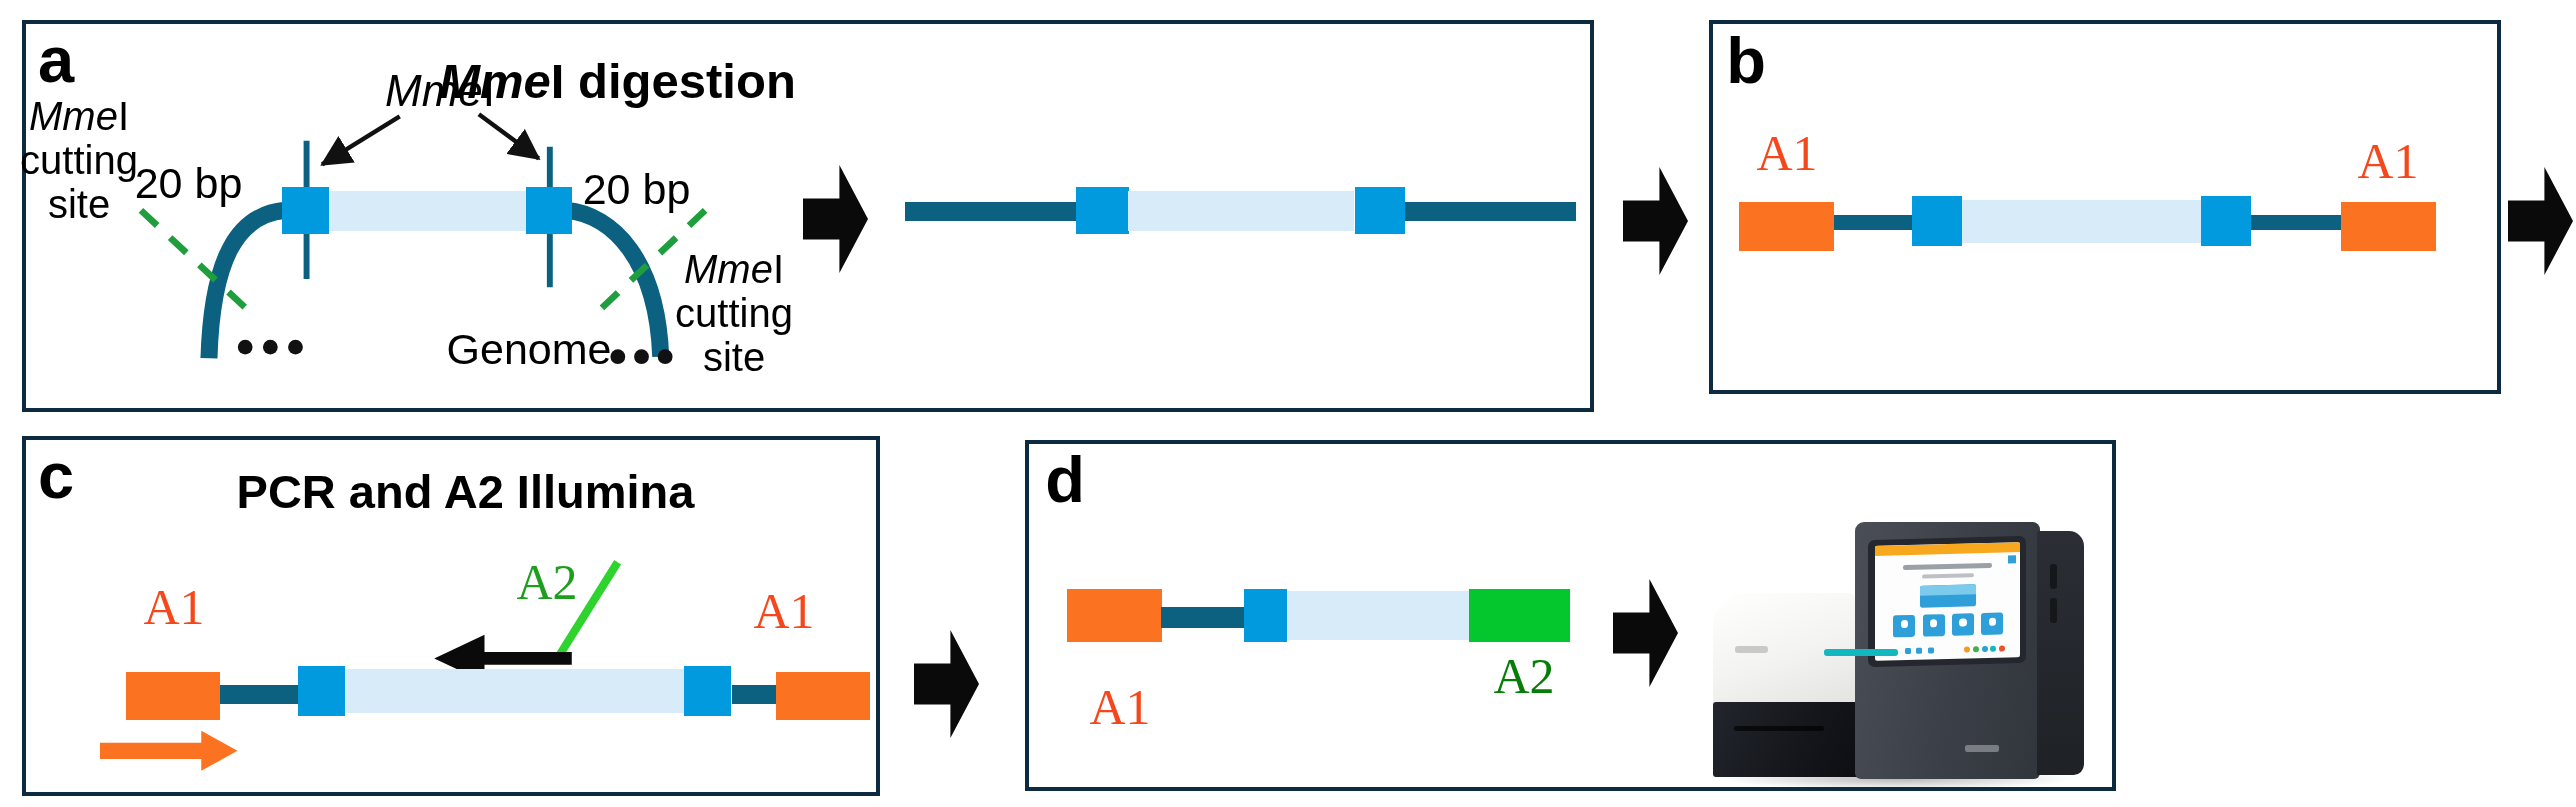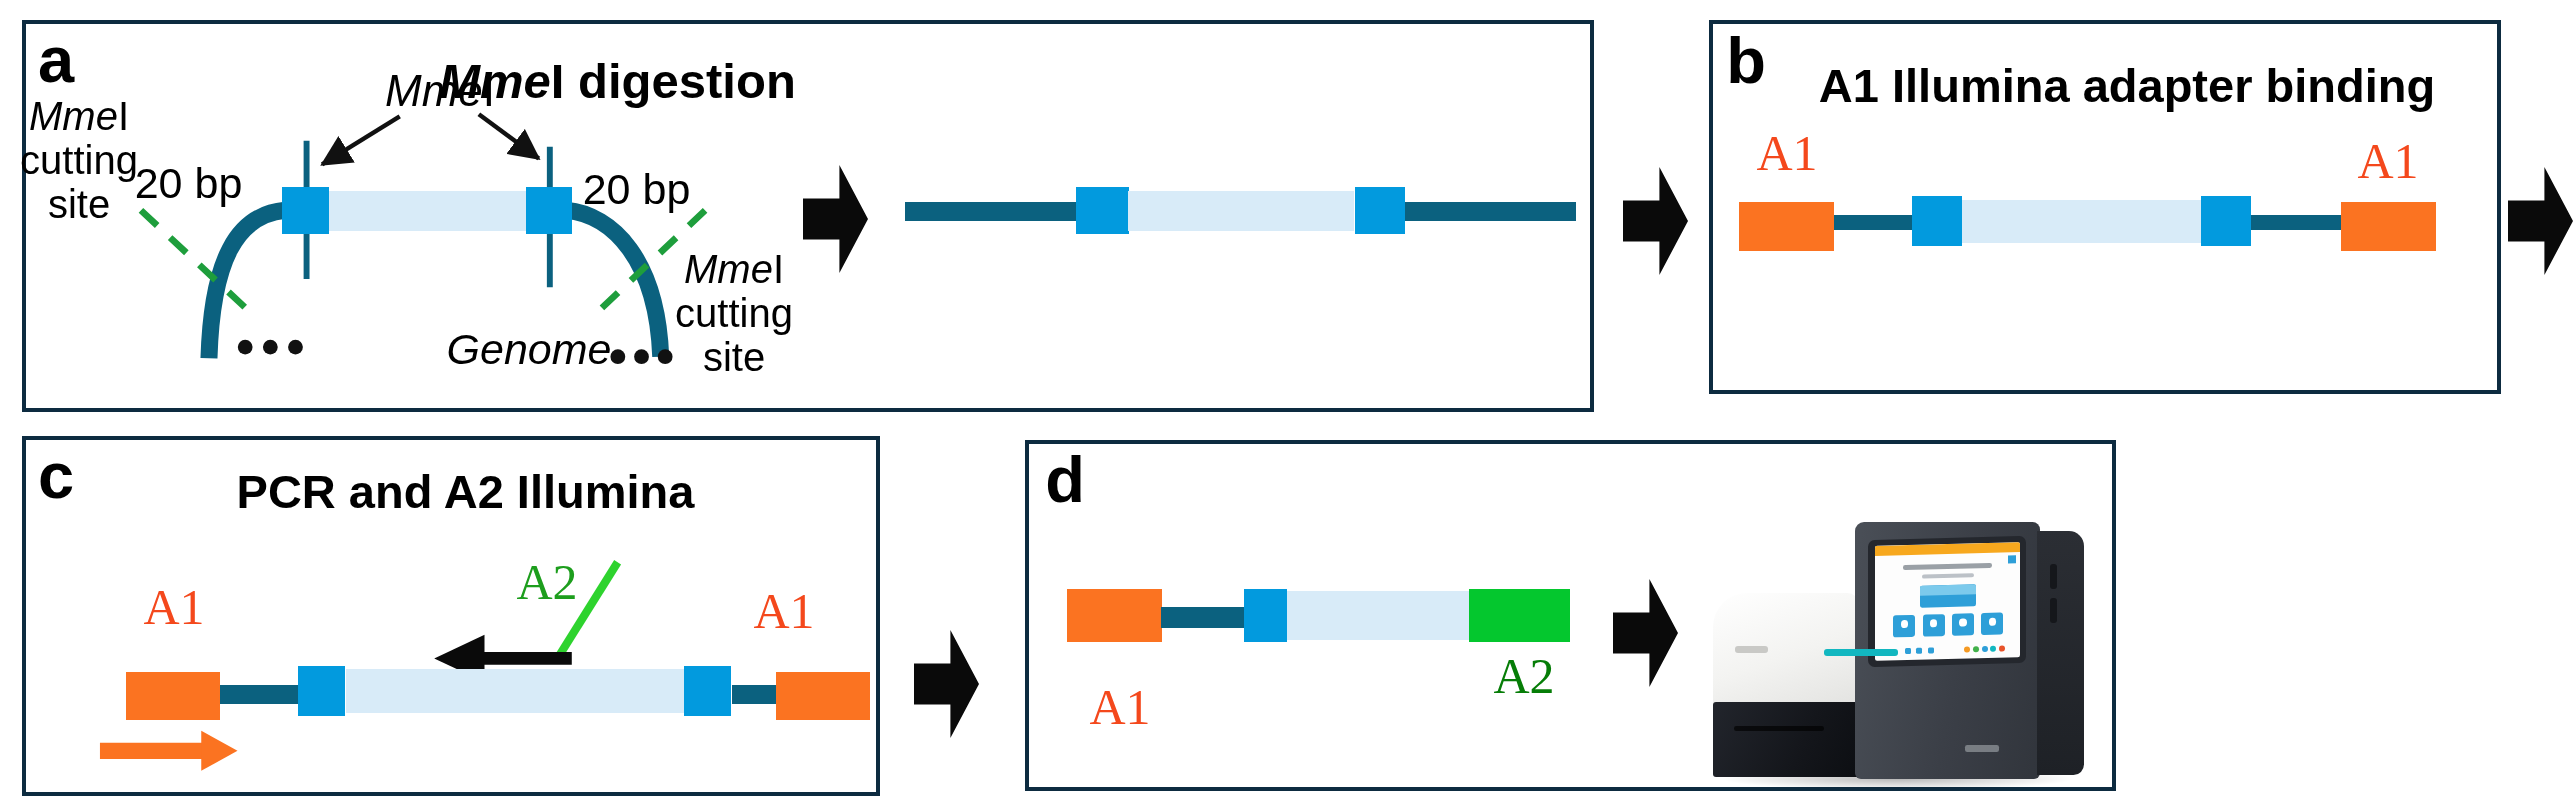--- a/index.html
+++ b/index.html
@@ -102,42 +102,41 @@
       <div class="box b-light" style="left:303px;top:167px;width:197px;height:40px;"></div>
       <div class="box b-blue" style="left:500px;top:163px;width:46px;height:47px;"></div>
 
       <div class="dlabel" style="left:-6px;top:70px;width:118px;font-size:40px;line-height:44px;">
         <div><span class="it">Mme</span><span>I</span></div>
         <div>cutting</div>
         <div>site</div>
       </div>
       <div class="dlabel" style="left:92px;top:136px;width:141px;font-size:43px;">20 bp</div>
       <div class="dlabel" style="left:540px;top:142px;width:141px;font-size:43px;">20 bp</div>
-      <div class="dlabel" style="left:392px;top:302px;width:222px;font-size:43px;font-style:italic;">Genome</div>
+      <div class="dlabel" style="left:392px;top:302px;width:222px;font-size:43px;">Genome</div>
       <div class="dlabel" style="left:645px;top:223px;width:126px;font-size:40px;line-height:44px;">
         <div><span class="it">Mme</span><span>I</span></div>
         <div>cutting</div>
         <div>site</div>
       </div>
 
       <div class="big-arrow" style="left:777px;top:141px;"></div>
       <div class="box b-teal" style="left:879px;top:178px;width:171px;height:19px;"></div>
       <div class="box b-blue" style="left:1050px;top:163px;width:53px;height:47px;"></div>
       <div class="box b-light" style="left:1102px;top:167px;width:226px;height:40px;"></div>
       <div class="box b-blue" style="left:1329px;top:163px;width:50px;height:47px;"></div>
       <div class="box b-teal" style="left:1379px;top:178px;width:171px;height:19px;"></div>
     </div>
   </div>
 
   <div class="big-arrow" style="left:1623px;top:167px;"></div>
 
   <div class="panel" style="left:1709px;top:20px;width:792px;height:374px;">
     <div class="inner">
       <div class="plabel" style="left:13.3px;top:4.4px;">b</div>
-      <div class="ptitle" style="left:44px;top:16.3px;width:740px;font-size:47px;">A1 Illumina adapter binding</div>
 
       <div class="serif-label a1" style="left:15px;top:104px;width:118px;">A1</div>
       <div class="serif-label a1" style="left:616px;top:112px;width:118px;">A1</div>
 
       <div class="box b-orange" style="left:26px;top:178px;width:95px;height:49px;"></div>
       <div class="box b-teal" style="left:121px;top:191px;width:78px;height:15px;"></div>
       <div class="box b-blue" style="left:199px;top:172px;width:50px;height:50px;"></div>
       <div class="box b-light" style="left:249px;top:176px;width:240px;height:43px;"></div>
       <div class="box b-blue" style="left:488px;top:172px;width:50px;height:50px;"></div>
       <div class="box b-teal" style="left:538px;top:191px;width:90px;height:15px;"></div>

